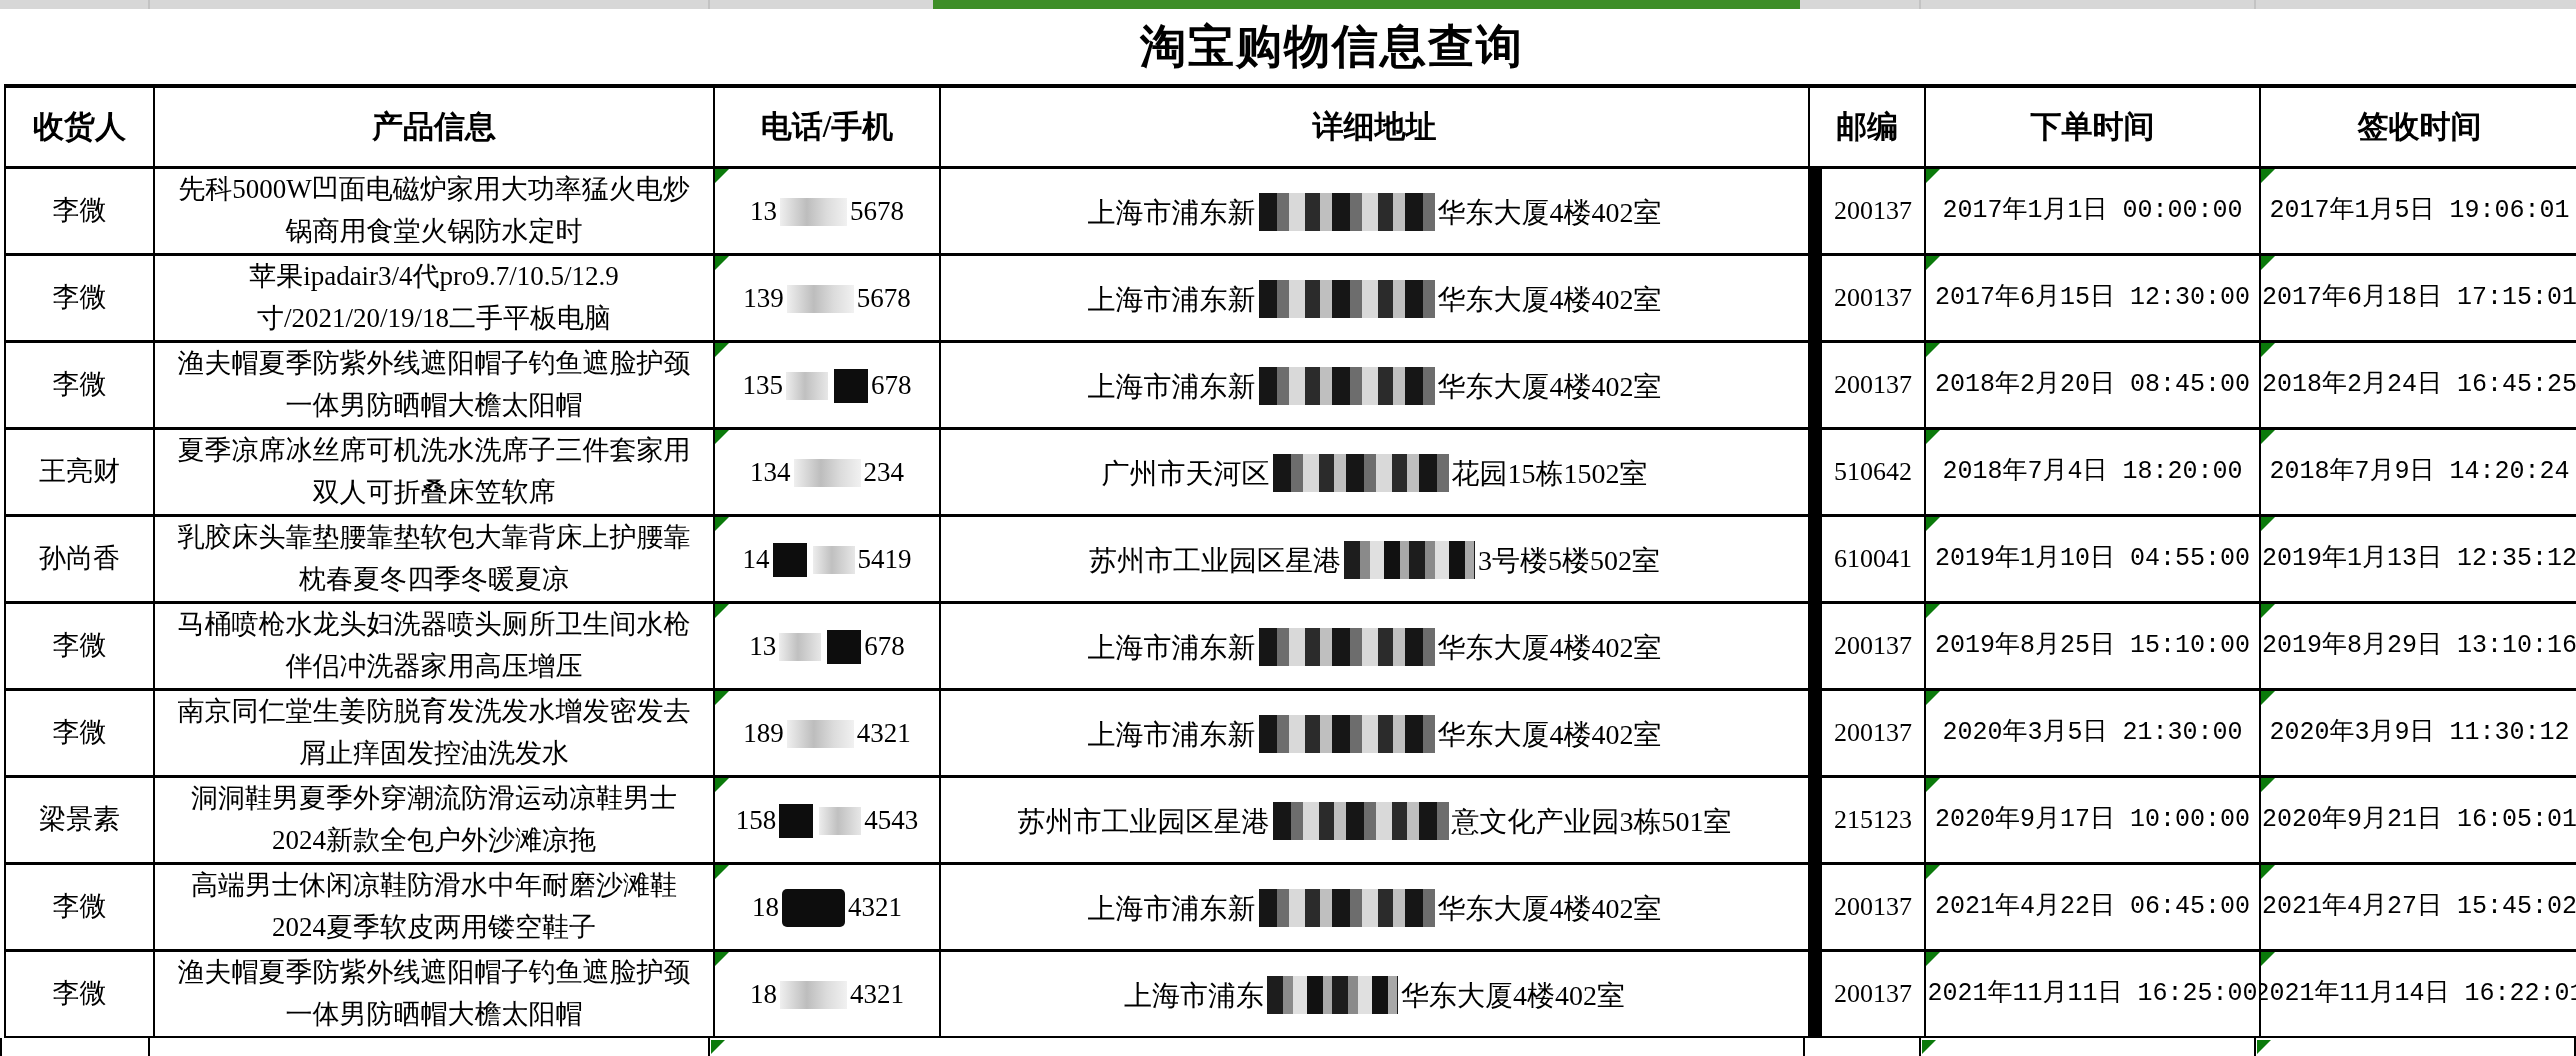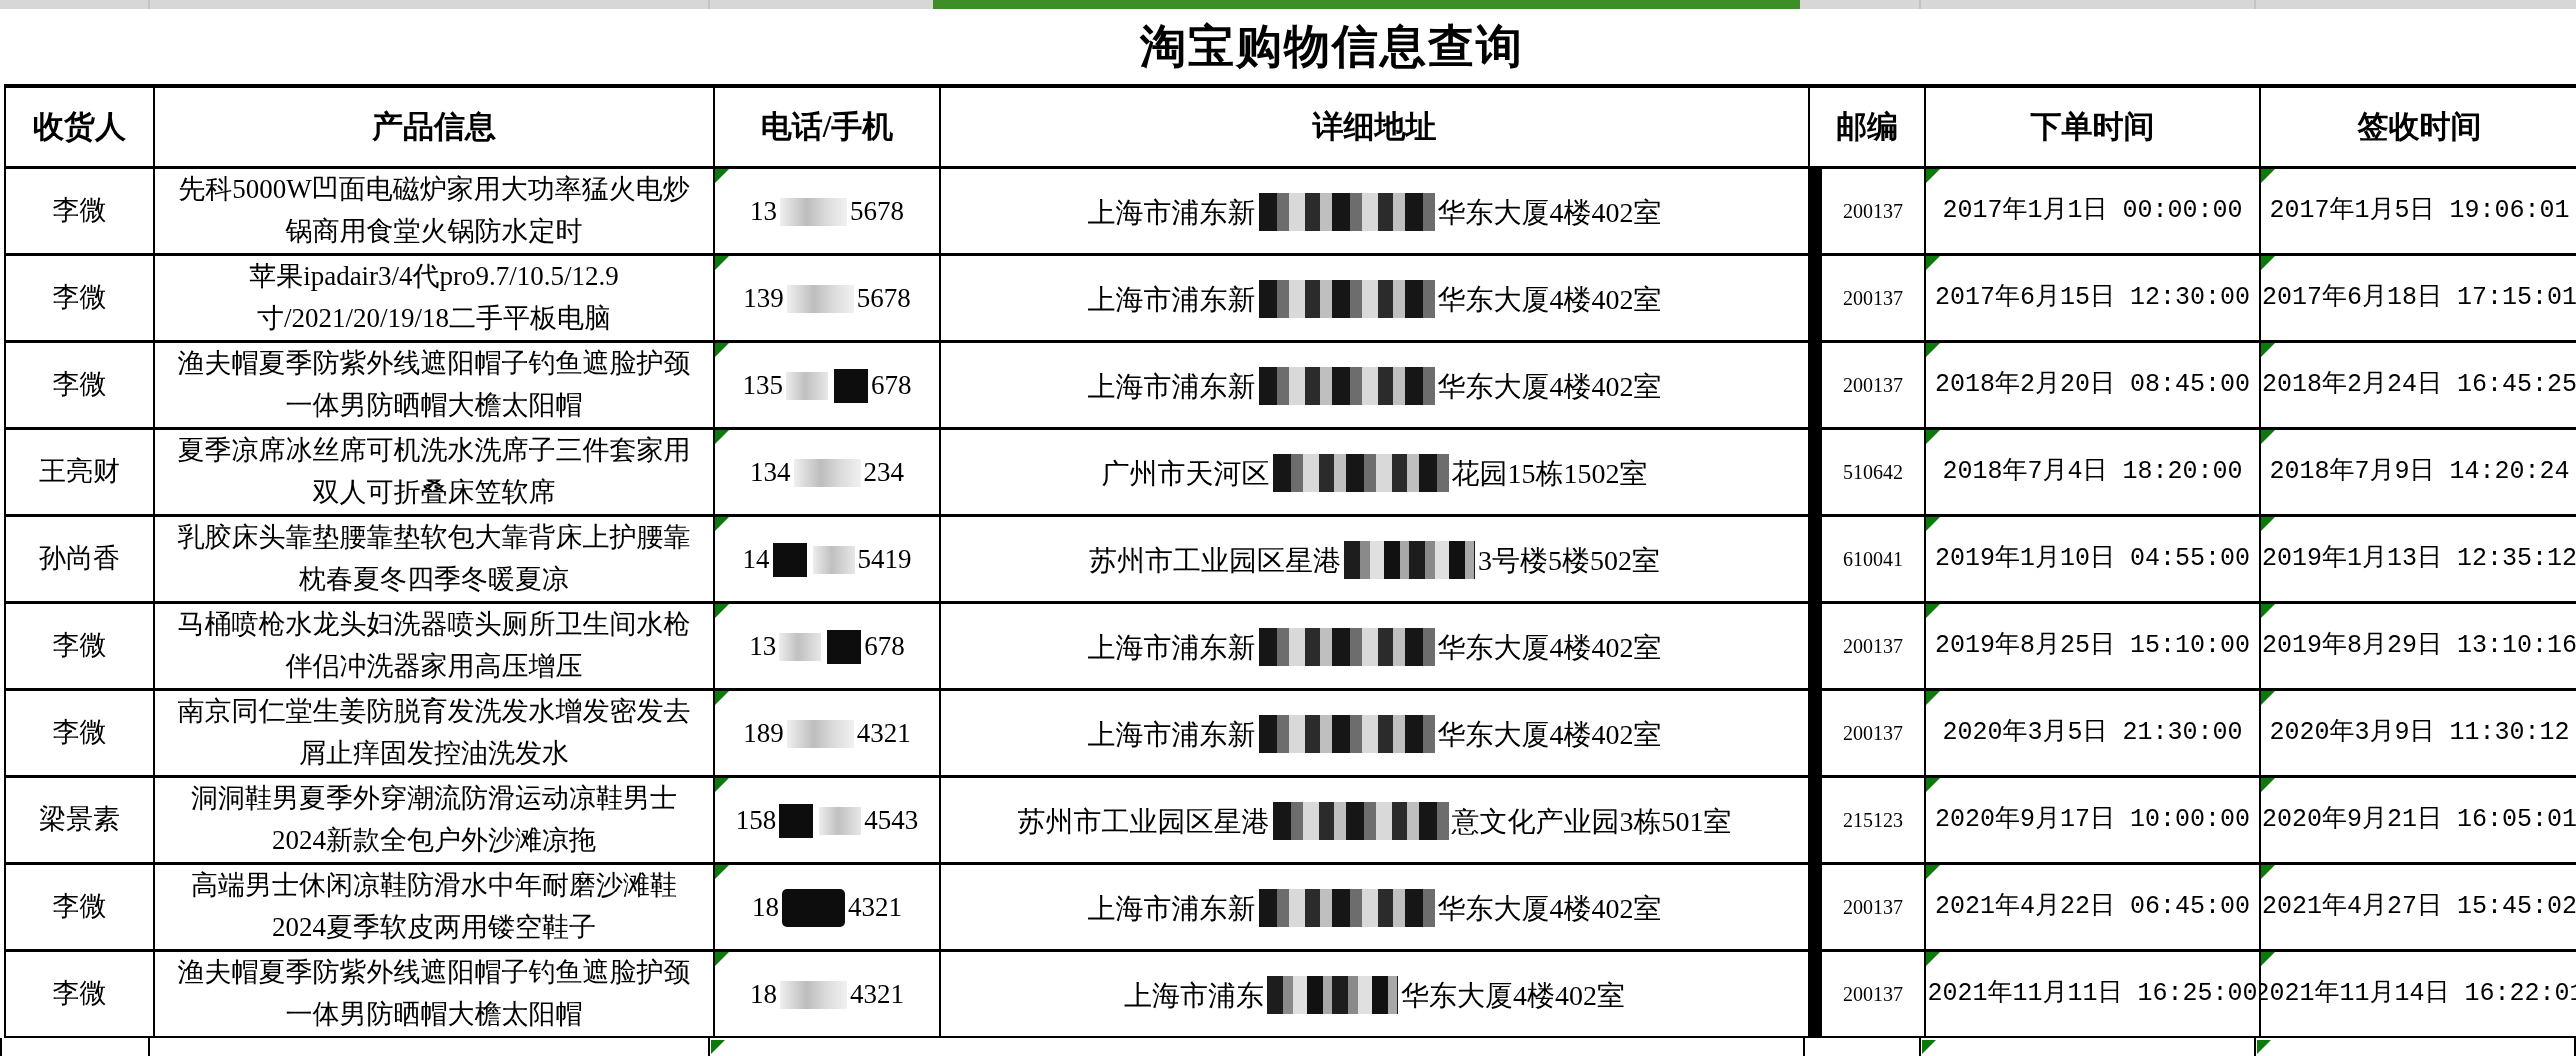--- a/index.html
+++ b/index.html
@@ -28,21 +28,21 @@
   }
   .cell{
     background:#fff;position:relative;
     display:flex;align-items:center;justify-content:center;
     text-align:center;font-size:27px;line-height:1.55;
     padding:0 6px;box-sizing:border-box;overflow:hidden;
   }
   .hdr{font-weight:bold;font-size:31px;}
   .c-product{padding:0 10px;}
   .c-order,.c-sign{font-size:25px;white-space:nowrap;font-family:Liberation Mono, monospace;}
-  .c-zip{font-size:20px;margin-left:12px;}
+  .c-zip{font-size:26px;margin-left:12px;}
   .c-phone{font-size:27px;white-space:nowrap;}
   .c-address{font-size:28px;white-space:nowrap;}
   
   .tri{position:absolute;left:0;top:0;width:0;height:0;
     border-top:14px solid #0b7a0b;border-right:14px solid transparent;}
   
   .seg-text{display:inline-block;vertical-align:middle;}
   .red{display:inline-block;vertical-align:middle;margin:0 3px;}
   .blur-sm{width:42px;height:28px;background:linear-gradient(90deg,#ededed,#c0c0c0 45%,#e7e7e7);}
   .blur-md{width:67px;height:28px;background:linear-gradient(90deg,#efefef,#bdbdbd 40%,#dcdcdc 70%,#f1f1f1);}

